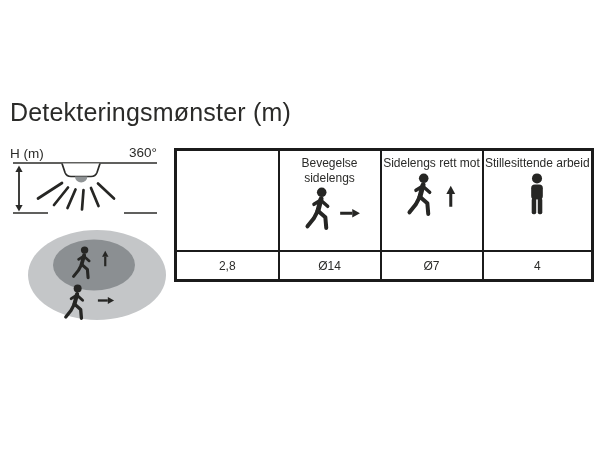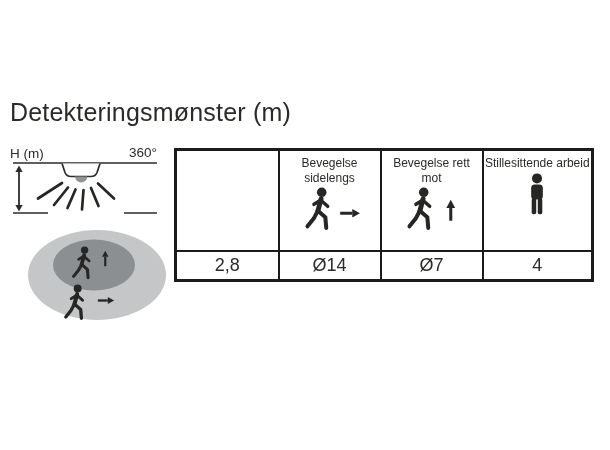--- a/index.html
+++ b/index.html
@@ -29,21 +29,21 @@
     text-align: center;
     vertical-align: top;
     padding: 0;
     font-size: 16px;
     color: #2b2b29;
     overflow: hidden;
   }
   table.spec { border: 3px solid #1b1b1b; }
   tr.hdr-row td { height: 99px; }
   tr.label-row td { height: 32px; background: #c6c6c6; vertical-align: middle; font-size: 16.5px; }
-  tr.value-row td { height: 27px; vertical-align: middle; font-size: 18px; }
+  tr.value-row td { height: 27px; vertical-align: middle; font-size: 12px; }
   .hdr-text { margin-top: 5px; line-height: 1.22; font-size: 12px; }
   .hdr-icon { margin-top: 2px; }
   .hidden-defs { position: absolute; width: 0; height: 0; overflow: hidden; }
 </style>
 </head>
 <body>
 
 <svg class="hidden-defs" aria-hidden="true">
   <defs>
     <symbol id="sym-walker" viewBox="0 0 26 34">
@@ -142,21 +142,21 @@
       <td>
         <div class="hdr-text">Bevegelse sidelengs</div>
         <div class="hdr-icon">
           <svg width="72" height="44" viewBox="0 0 52 34">
             <use href="#sym-walker" x="6" y="0" width="26" height="34"></use>
             <use href="#sym-arrow-right" x="33" y="16" width="17" height="8.5"></use>
           </svg>
         </div>
       </td>
       <td>
-        <div class="hdr-text">Bevegelse rett mot</div>
+        <div class="hdr-text">Sidelengs rett mot</div>
         <div class="hdr-icon">
           <svg width="72" height="44" viewBox="0 0 52 34">
             <use href="#sym-walker" x="6" y="0" width="26" height="34"></use>
             <use href="#sym-arrow-up" x="36" y="9" width="9" height="18"></use>
           </svg>
         </div>
       </td>
       <td>
         <div class="hdr-text">Stillesittende arbeid</div>
         <div class="hdr-icon">

